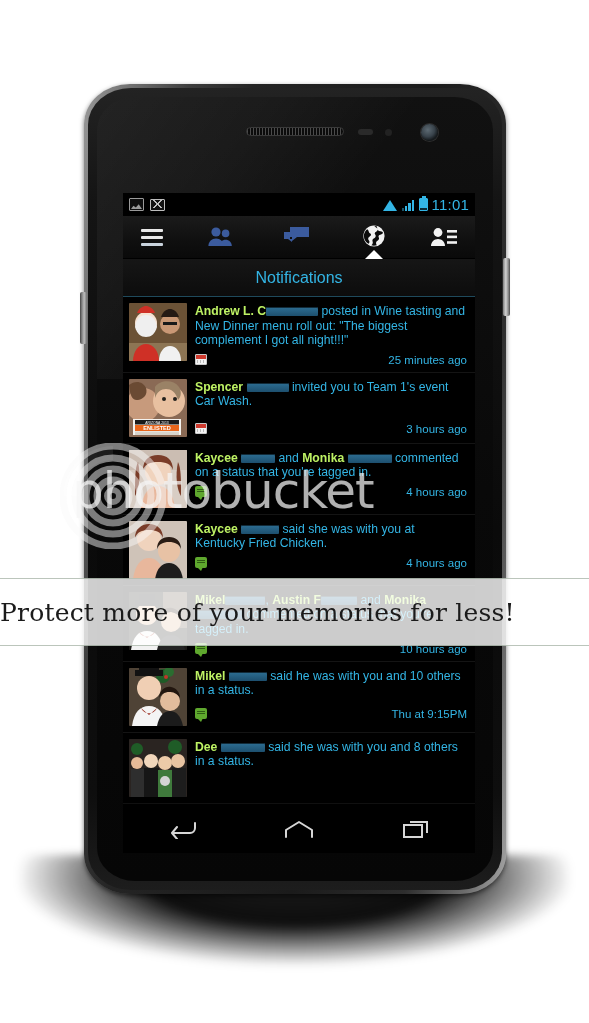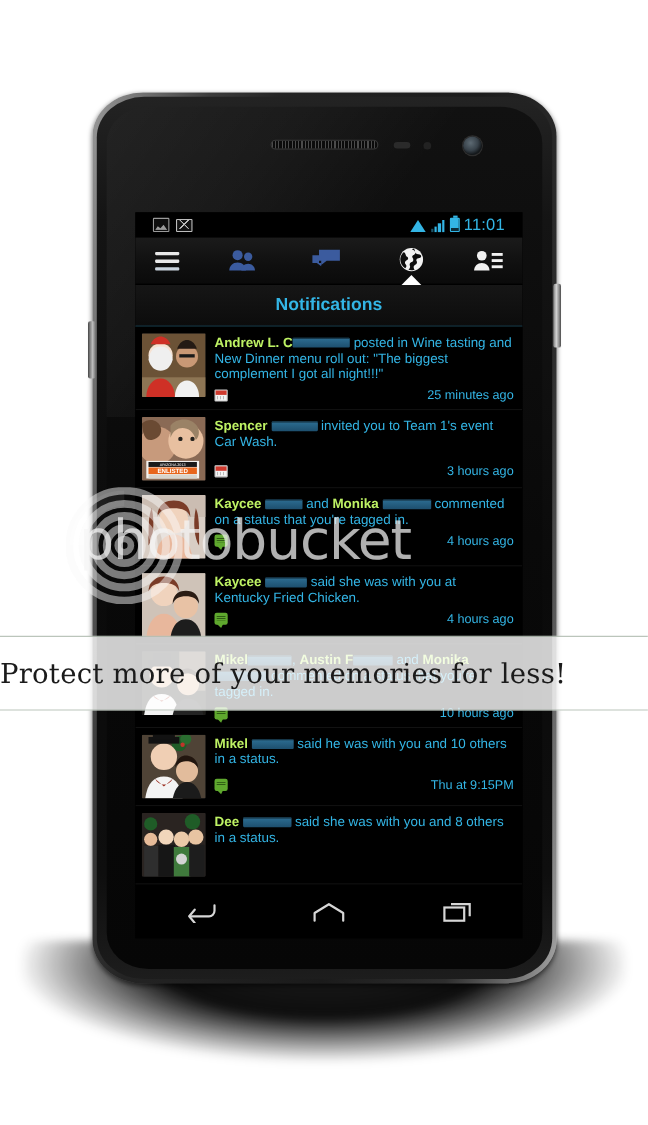--- a/index.html
+++ b/index.html
@@ -67,21 +67,21 @@
 
   
   .screen{
     position:absolute; left:26px; top:96px; width:352px; height:660px;
     background:#000; overflow:hidden;
   }
 
   
   .statusbar{
     height:23px; background:#000; display:flex; align-items:center;
-    padding:0 16px; gap:5px;
+    padding:0 6px; gap:5px;
   }
   .sb-left{ display:flex; align-items:center; gap:6px; }
   .sb-right{ margin-left:auto; display:flex; align-items:center; gap:4px; }
   .sb-time{ color:#33b5e5; font-size:15px; letter-spacing:.2px; }
   .icon-img-box{
     width:15px; height:13px; border:1px solid #9a9a9a; border-radius:1px;
     position:relative; overflow:hidden; background:#0e0e0e;
   }
   .icon-img-box::after{
     content:""; position:absolute; left:1px; bottom:1px; width:11px; height:6px;
@@ -134,21 +134,21 @@
   }
   .ic-blue{ fill:#3b5b9e; }
   .ic-white{ fill:#f2f2f2; }
 
   
   .titlebar{
     height:38px; background:linear-gradient(180deg,#161616,#0c0c0c);
     display:flex; align-items:center; justify-content:center;
     border-bottom:1px solid #1f4a5c;
   }
-  .titlebar .t{ color:#33b5e5; font-size:16px; font-weight:bold; }
+  .titlebar .t{ color:#33b5e5; font-size:16px; font-weight:normal; }
 
   
   .notif-list{ background:#000; height:506px; overflow:hidden; }
   .notif{
     display:flex; gap:8px; padding:6px 8px 6px 6px;
     border-bottom:1px solid #141414; background:#000;
   }
   .thumb{
     flex:0 0 58px; width:58px; height:58px; border-radius:1px; overflow:hidden;
     position:relative; background:#1a1a1a;

